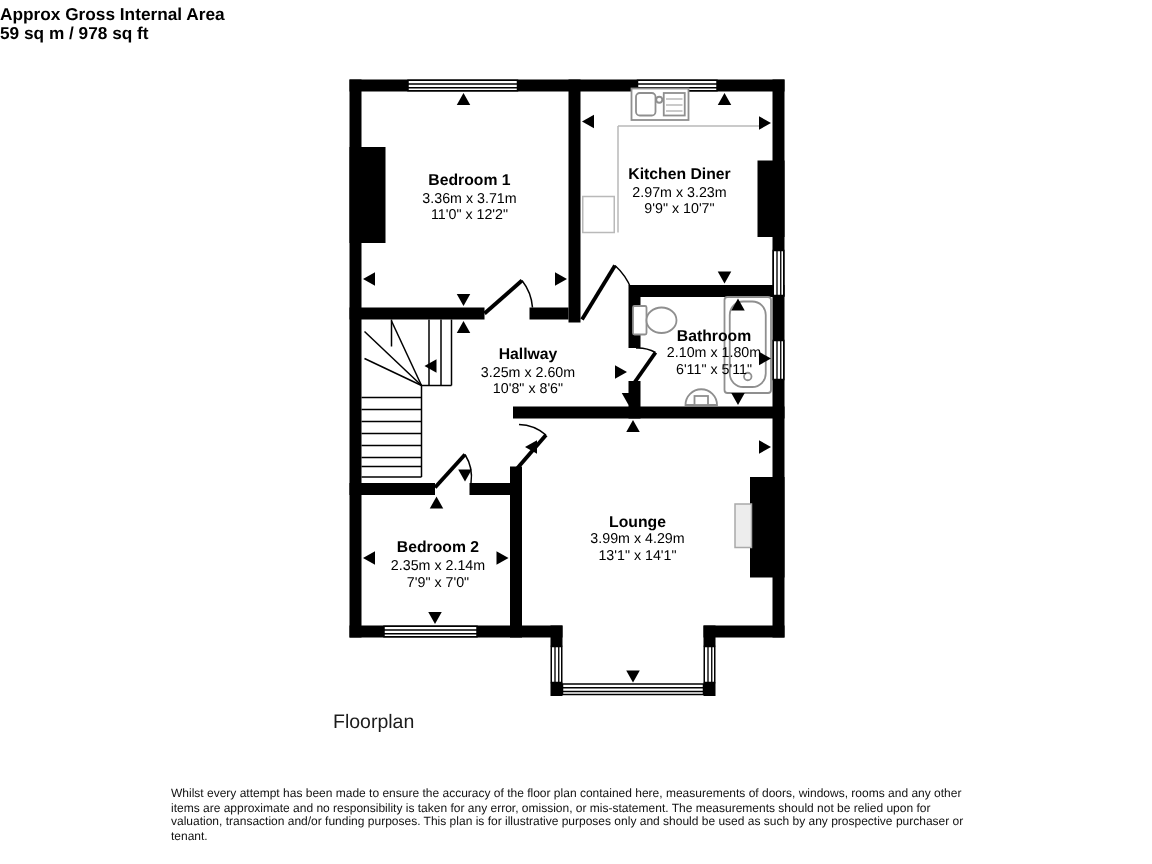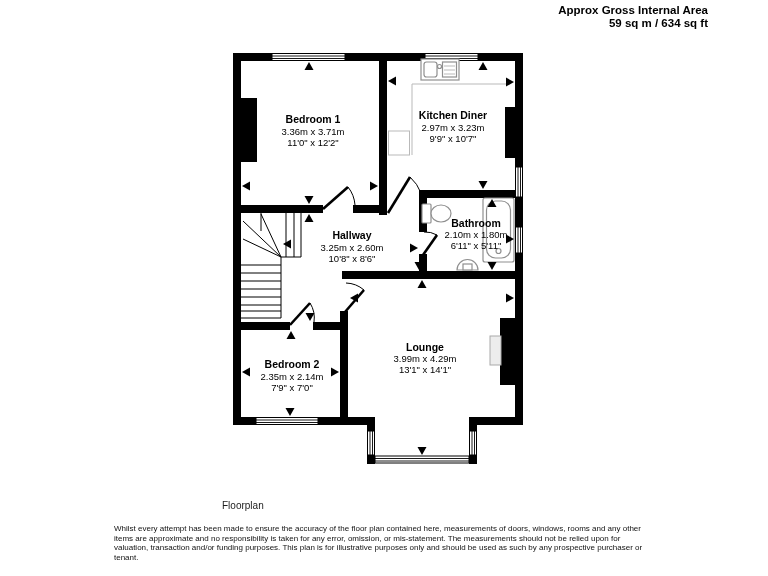--- a/index.html
+++ b/index.html
@@ -4,25 +4,25 @@
 <style>
   html,body{margin:0;padding:0;}
   body{
     width:768px;height:576px;position:relative;overflow:hidden;
     background:#ffffff;
     font-family:"Liberation Sans", sans-serif;
   }
   .abs{position:absolute;}
   #plan-svg{position:absolute;left:0;top:0;}
   .header{
-    top:4px;left:0;width:708px;text-align:right;
+    top:4px;left:0;width:708px;text-align:left;
     font-weight:bold;font-size:11.5px;line-height:13px;color:#000;
   }
   .caption{
-    left:222px;top:500px;font-size:10px;color:#1c1c1c;
+    left:222px;top:473px;font-size:13px;color:#1c1c1c;
   }
   .disclaimer{
     left:114px;top:524px;width:540px;text-align:left;
     font-size:8px;line-height:9.6px;color:#111;
   }
   svg text{
     font-family:"Liberation Sans", sans-serif;fill:#000;
   }
   .room-name{font-weight:bold;font-size:10.5px;}
   .room-dim{font-size:9.5px;}
@@ -34,21 +34,21 @@
   .door-arc{stroke:#000;stroke-width:1;fill:none;}
   .win{fill:#ffffff;stroke:#000;stroke-width:1;}
   .winline{stroke:#000;stroke-width:0.9;}
   .arrow{fill:#000;}
 </style>
 </head>
 <body>
 
 <div class="abs header">
   <div>Approx Gross Internal Area</div>
-  <div>59 sq m / 634 sq ft</div>
+  <div>59 sq m / 978 sq ft</div>
 </div>
 
 <svg id="plan-svg" width="768" height="576" viewBox="0 0 768 576">
 
   <g>
     <rect class="wall" x="233" y="53" width="290" height="8"></rect>
     <rect class="wall" x="233" y="53" width="8" height="372"></rect>
     <rect class="wall" x="515" y="53" width="8" height="372"></rect>
 
     <rect class="wall" x="379" y="53" width="8" height="162"></rect>

